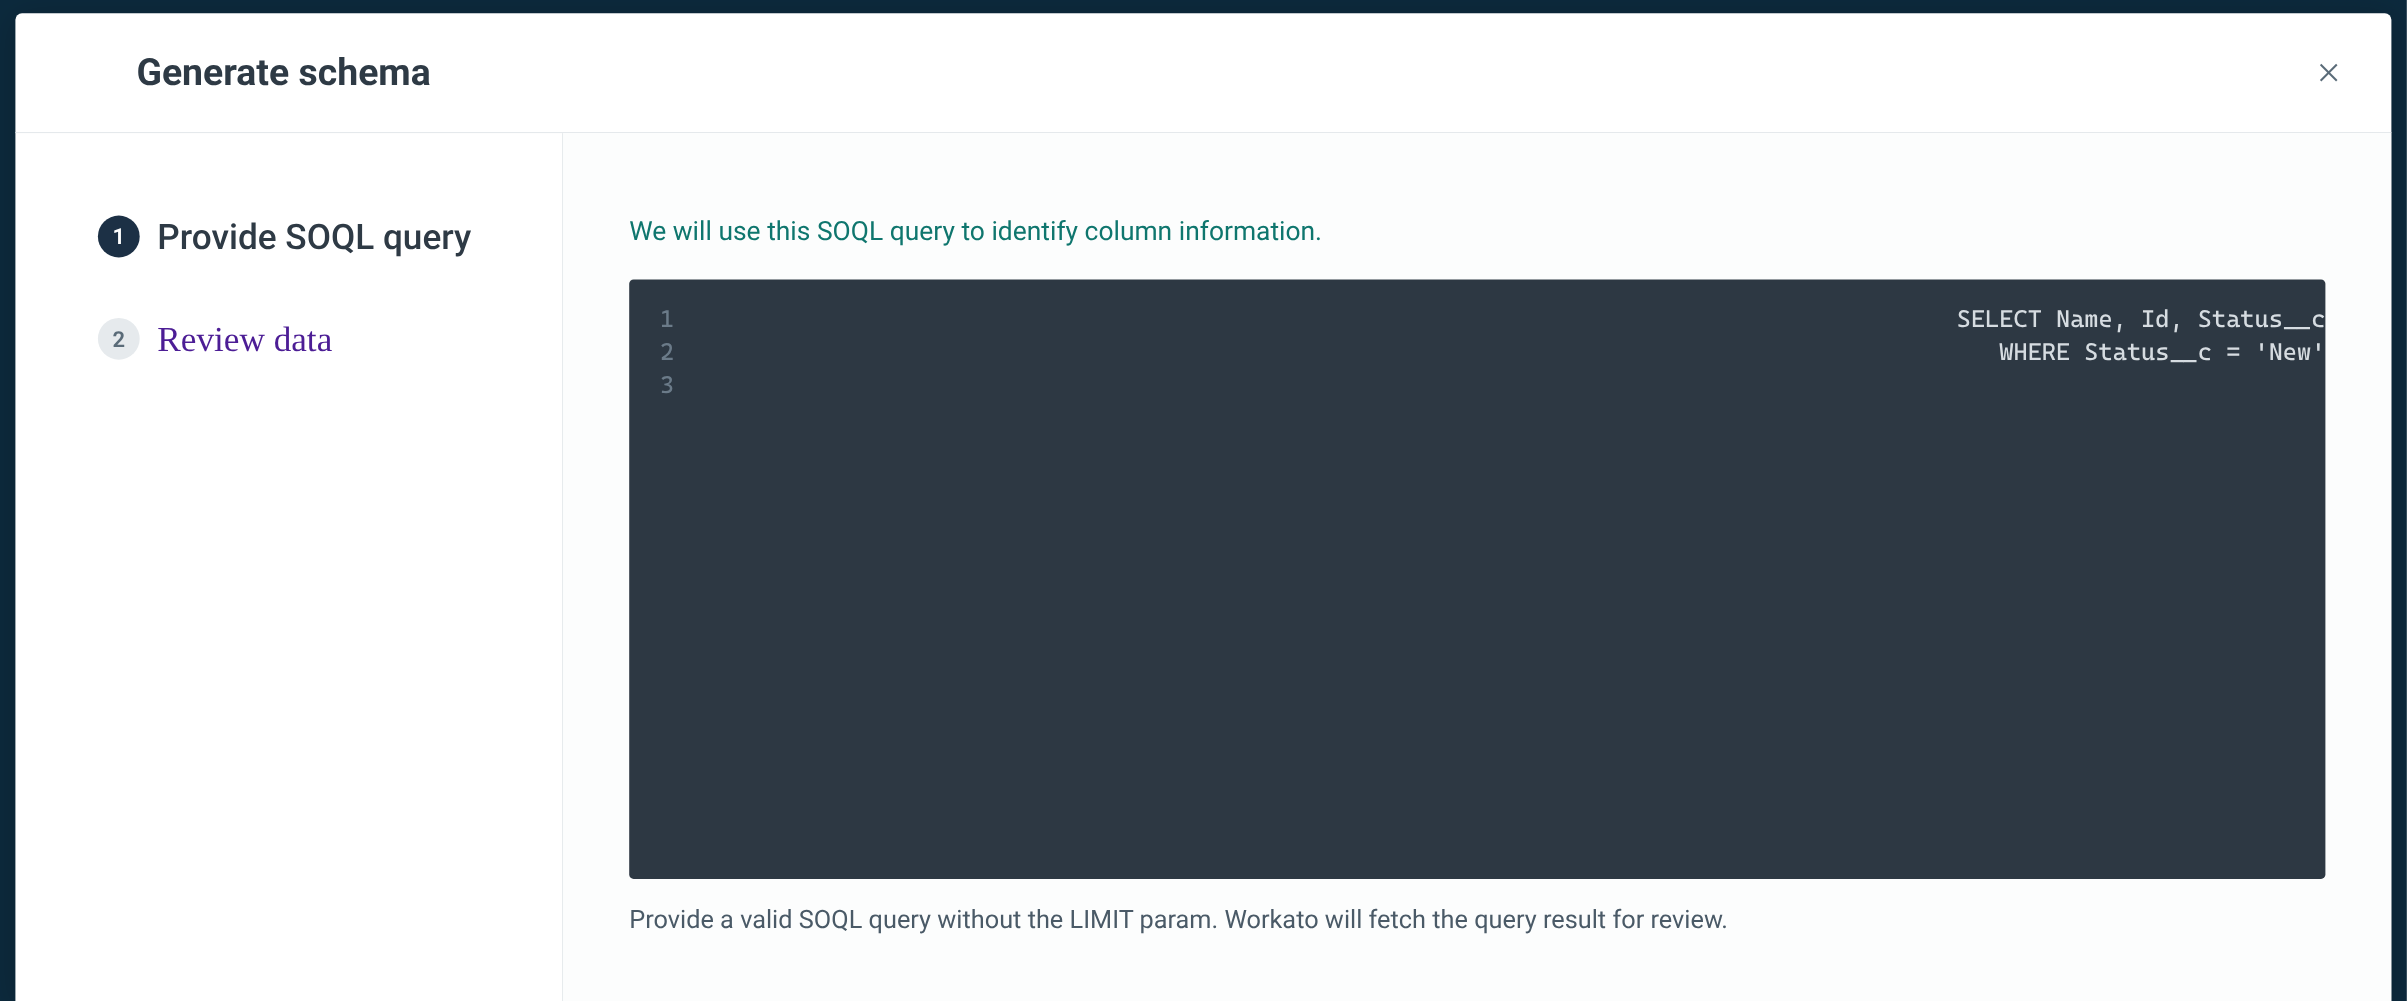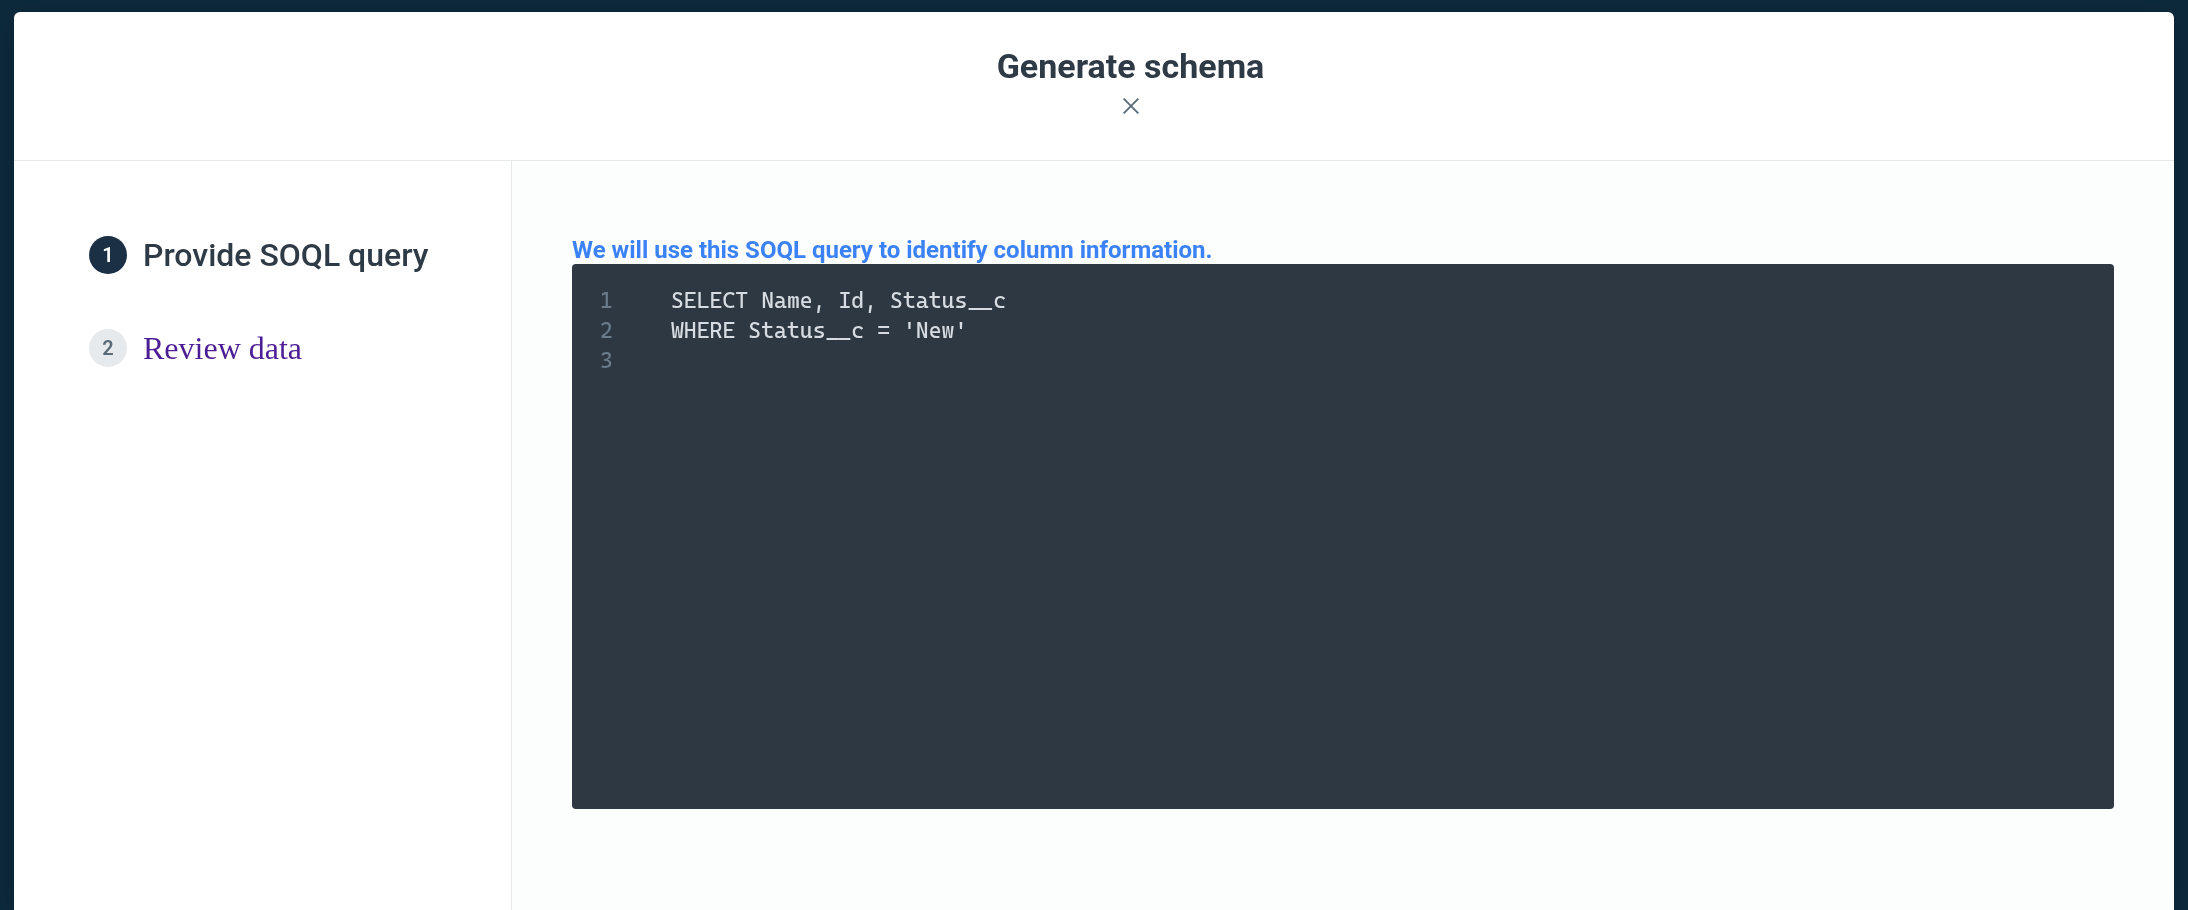--- a/index.html
+++ b/index.html
@@ -26,21 +26,20 @@
       display: flex;
       flex-direction: column;
       box-shadow: 0 4px 30px rgba(0,0,0,0.2);
     }
     .modal-header {
       display: flex;
       align-items: center;
       justify-content: space-between;
       padding: 34px 37px 34px 110px;
       border-bottom: 1px solid #e5e9ec;
-      flex-direction: column;
     }
     .modal-title {
       font-size: 34px;
       font-weight: 700;
       color: #2e3a45;
     }
     .close-btn {
       width: 40px;
       height: 40px;
       display: flex;
@@ -104,22 +103,23 @@
       color: #4c1d95;
       font-family: Liberation Serif, serif;
     }
     .main-content {
       flex: 1;
       padding: 75px 60px 40px 60px;
       background: #fcfdfd;
     }
     .instruction {
       font-size: 24px;
-      font-weight: 700;
-      color: #3b82f6;
+      font-weight: 400;
+      color: #0f766e;
+      margin-bottom: 30px;
     }
     .code-editor {
       background: #2d3843;
       border-radius: 4px;
       padding: 22px 0;
       min-height: 545px;
       display: flex;
       font-family: 'SF Mono', Monaco, 'Cascadia Code', 'Roboto Mono', Consolas, monospace;
       font-size: 22px;
       line-height: 1.35;
@@ -134,20 +134,21 @@
       height: 30px;
     }
     .code-content {
       flex: 1;
       color: #d6dce1;
       padding-left: 30px;
     }
     .code-content div {
       height: 30px;
       white-space: pre;
+      text-align: right;
     }
     .hint-text {
       font-size: 23px;
       color: #4a5a67;
       margin-top: 22px;
       line-height: 1.4;
     }
   </style>
 </head>
 <body>
@@ -179,15 +180,16 @@
         <div class="line-numbers">
           <div>1</div>
           <div>2</div>
           <div>3</div>
         </div>
         <div class="code-content">
           <div>SELECT Name, Id, Status__c</div>
           <div>WHERE Status__c = 'New'</div>
         </div>
       </div>
+      <div class="hint-text">Provide a valid SOQL query without the LIMIT param. Workato will fetch the query result for review.</div>
     </div>
   </div>
 </div>
 
 </body></html>

